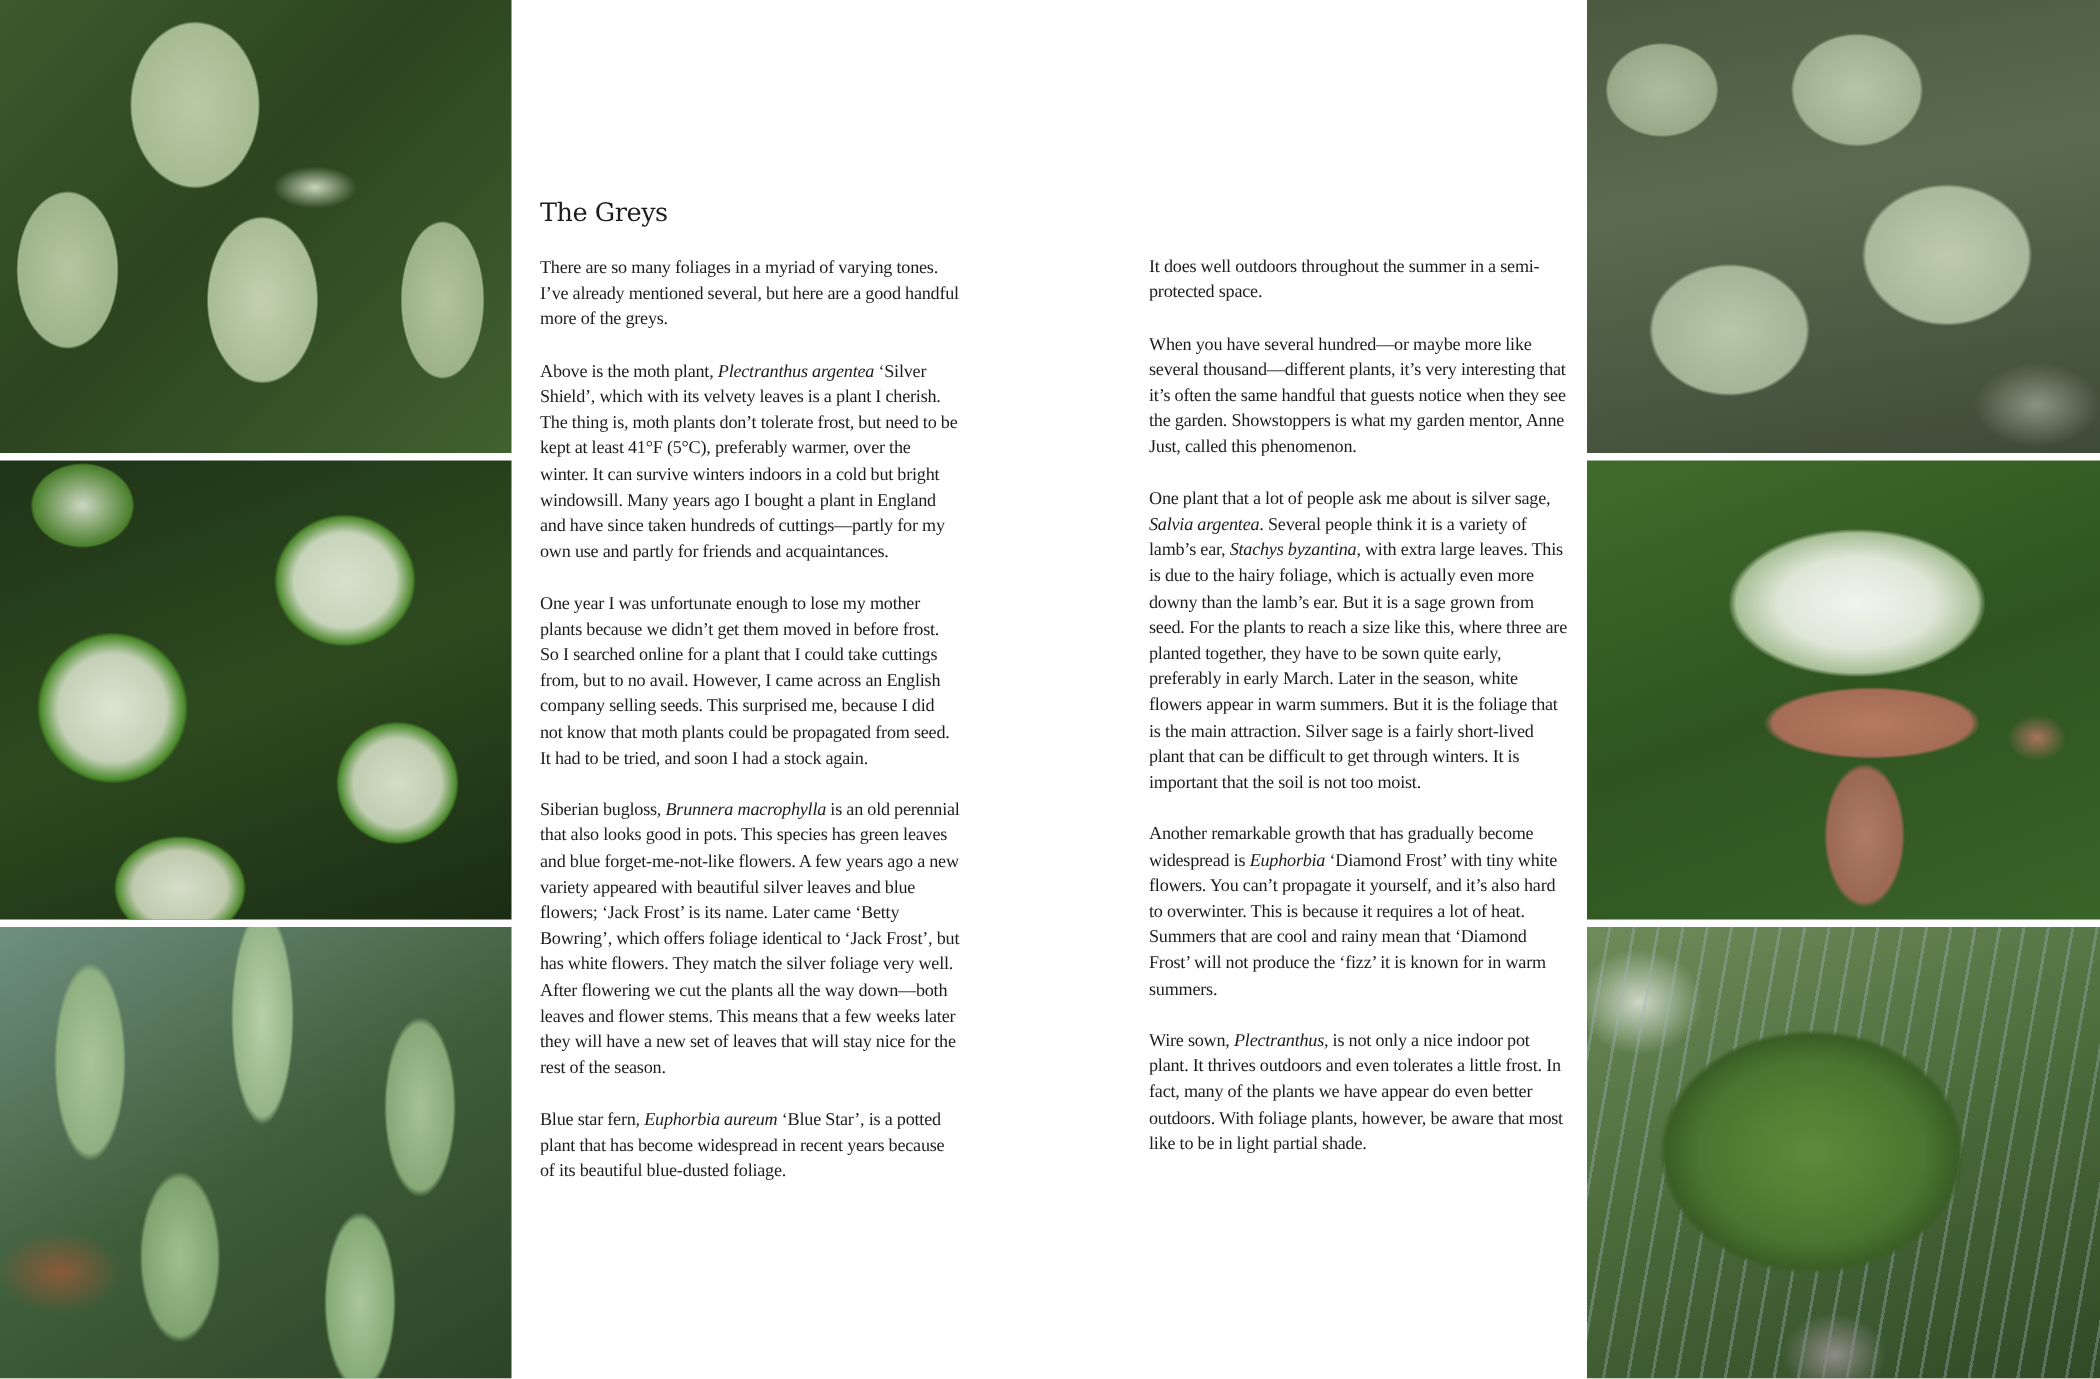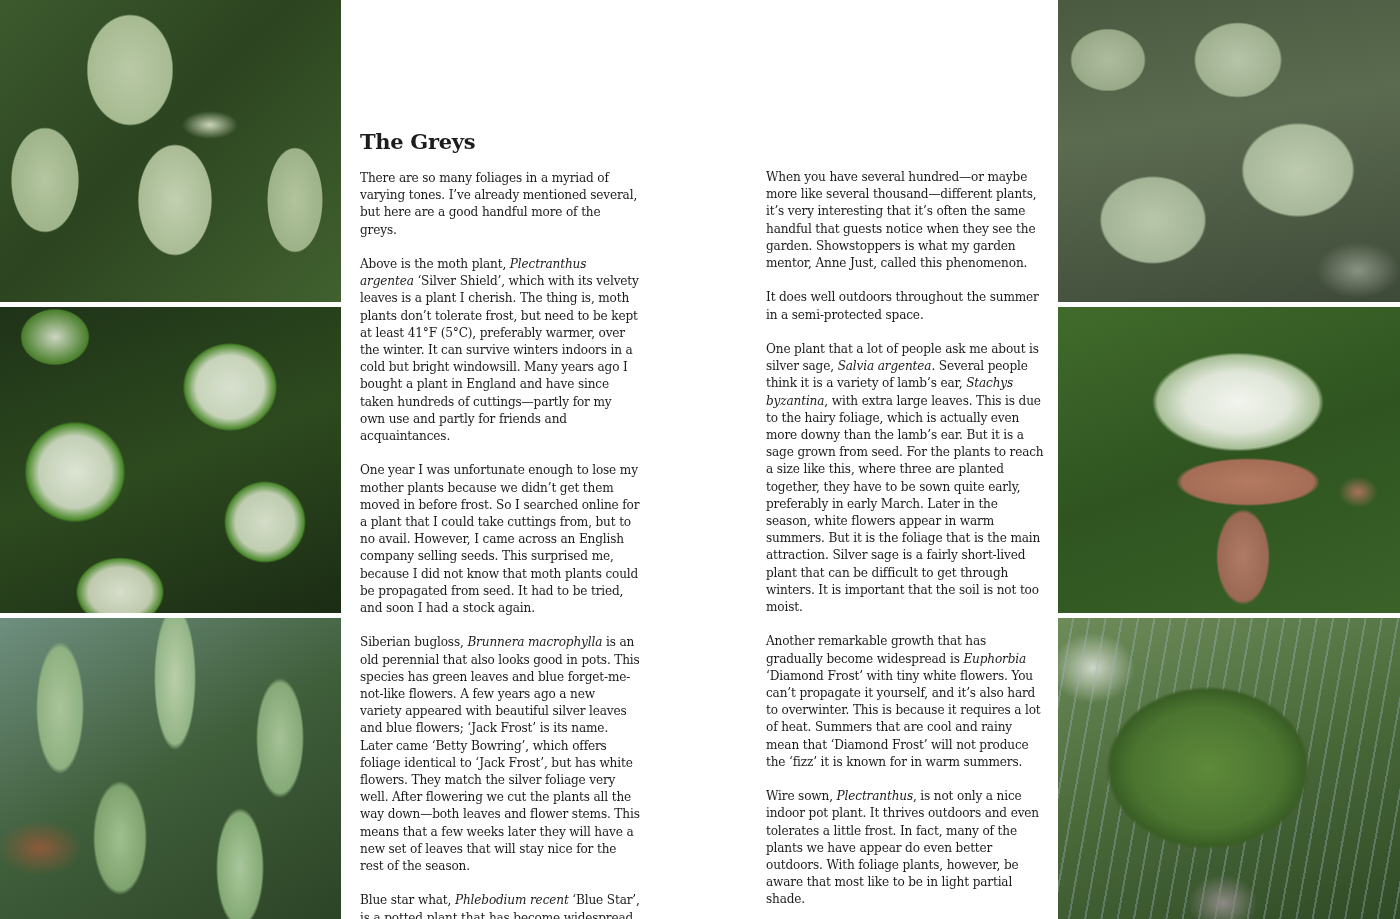--- a/index.html
+++ b/index.html
@@ -68,49 +68,49 @@
       linear-gradient(160deg, #6e8c5a 0%, #4a6a3a 50%, #2f4a26 100%);
   }
 
   .col {
     position: absolute; width: 280px;
     font-size: 12.1px; line-height: 17.2px; letter-spacing: -0.15px;
   }
   #col-left { left: 360px; top: 129px; }
   #col-right { left: 766px; top: 169px; }
   .heading {
-    font-size: 21px; line-height: 26px; margin: 0 0 15px 0; font-weight: bold;
+    font-size: 17px; line-height: 26px; margin: 0 0 15px 0; font-weight: normal;
     letter-spacing: -0.3px;
   }
-  .para { margin: 0 0 17.2px 0; }
+  .para { margin: 0 0 17.2px 0; font-family: Liberation Serif, serif; }
   .para em { font-style: italic; }
 </style>
 </head>
 <body>
 
 <div class="photo" id="photo-moth"></div>
 <div class="photo" id="photo-brunnera"></div>
 <div class="photo" id="photo-fern"></div>
 
 <div class="photo" id="photo-sage"></div>
 <div class="photo" id="photo-euphorbia"></div>
 <div class="photo" id="photo-wirevine"></div>
 
 <div class="col" id="col-left">
   <h1 class="heading">The Greys</h1>
   <div>
       <p class="para"><span>There are so many foliages in a myriad of varying tones. I’ve already mentioned several, but here are a good handful more of the greys.</span></p>
       <p class="para"><span>Above is the moth plant, </span><em>Plectranthus argentea</em><span> ‘Silver Shield’, which with its velvety leaves is a plant I cherish. The thing is, moth plants don’t tolerate frost, but need to be kept at least 41°F (5°C), preferably warmer, over the winter. It can survive winters indoors in a cold but bright windowsill. Many years ago I bought a plant in England and have since taken hundreds of cuttings—partly for my own use and partly for friends and acquaintances.</span></p>
       <p class="para"><span>One year I was unfortunate enough to lose my mother plants because we didn’t get them moved in before frost. So I searched online for a plant that I could take cuttings from, but to no avail. However, I came across an English company selling seeds. This surprised me, because I did not know that moth plants could be propagated from seed. It had to be tried, and soon I had a stock again.</span></p>
       <p class="para"><span>Siberian bugloss, </span><em>Brunnera macrophylla</em><span> is an old perennial that also looks good in pots. This species has green leaves and blue forget-me-not-like flowers. A few years ago a new variety appeared with beautiful silver leaves and blue flowers; ‘Jack Frost’ is its name. Later came ‘Betty Bowring’, which offers foliage identical to ‘Jack Frost’, but has white flowers. They match the silver foliage very well. After flowering we cut the plants all the way down—both leaves and flower stems. This means that a few weeks later they will have a new set of leaves that will stay nice for the rest of the season.</span></p>
-      <p class="para"><span>Blue star what, </span><em>Phlebodium recent</em><span> ‘Blue Star’, is a potted plant that has become widespread in recent years because of its beautiful blue-dusted foliage.</span></p>
+      <p class="para"><span>Blue star fern, </span><em>Euphorbia aureum</em><span> ‘Blue Star’, is a potted plant that has become widespread in recent years because of its beautiful blue-dusted foliage.</span></p>
     </div>
 </div>
 
 <div class="col" id="col-right">
   <div>
+      <p class="para"><span>It does well outdoors throughout the summer in a semi-protected space.</span></p>
       <p class="para"><span>When you have several hundred—or maybe more like several thousand—different plants, it’s very interesting that it’s often the same handful that guests notice when they see the garden. Showstoppers is what my garden mentor, Anne Just, called this phenomenon.</span></p>
-      <p class="para"><span>It does well outdoors throughout the summer in a semi-protected space.</span></p>
       <p class="para"><span>One plant that a lot of people ask me about is silver sage, </span><em>Salvia argentea</em><span>. Several people think it is a variety of lamb’s ear, </span><em>Stachys byzantina</em><span>, with extra large leaves. This is due to the hairy foliage, which is actually even more downy than the lamb’s ear. But it is a sage grown from seed. For the plants to reach a size like this, where three are planted together, they have to be sown quite early, preferably in early March. Later in the season, white flowers appear in warm summers. But it is the foliage that is the main attraction. Silver sage is a fairly short-lived plant that can be difficult to get through winters. It is important that the soil is not too moist.</span></p>
       <p class="para"><span>Another remarkable growth that has gradually become widespread is </span><em>Euphorbia</em><span> ‘Diamond Frost’ with tiny white flowers. You can’t propagate it yourself, and it’s also hard to overwinter. This is because it requires a lot of heat. Summers that are cool and rainy mean that ‘Diamond Frost’ will not produce the ‘fizz’ it is known for in warm summers.</span></p>
       <p class="para"><span>Wire sown, </span><em>Plectranthus</em><span>, is not only a nice indoor pot plant. It thrives outdoors and even tolerates a little frost. In fact, many of the plants we have appear do even better outdoors. With foliage plants, however, be aware that most like to be in light partial shade.</span></p>
     </div>
 </div>
 
 </body></html>

